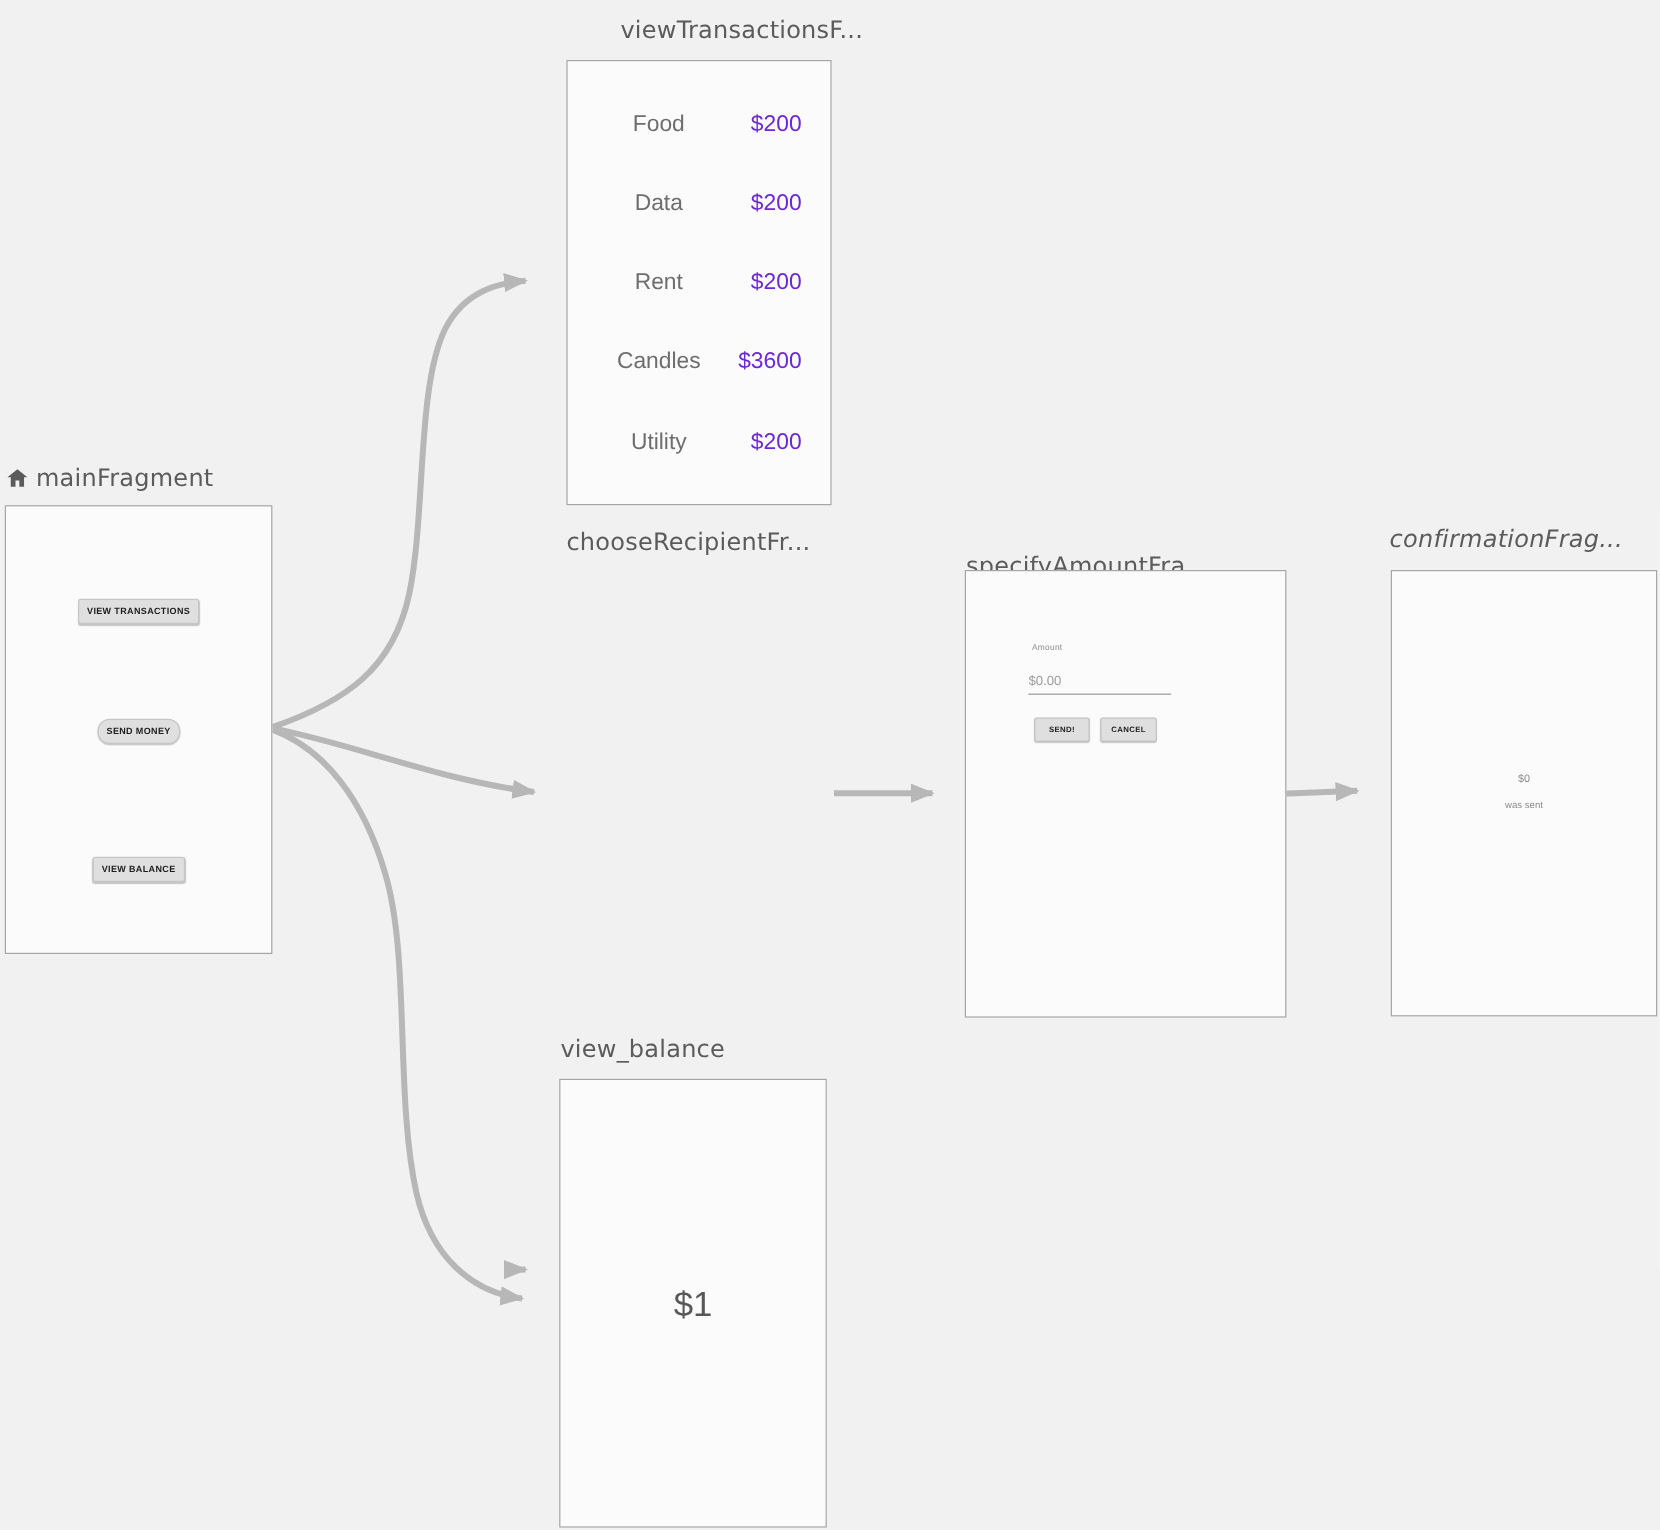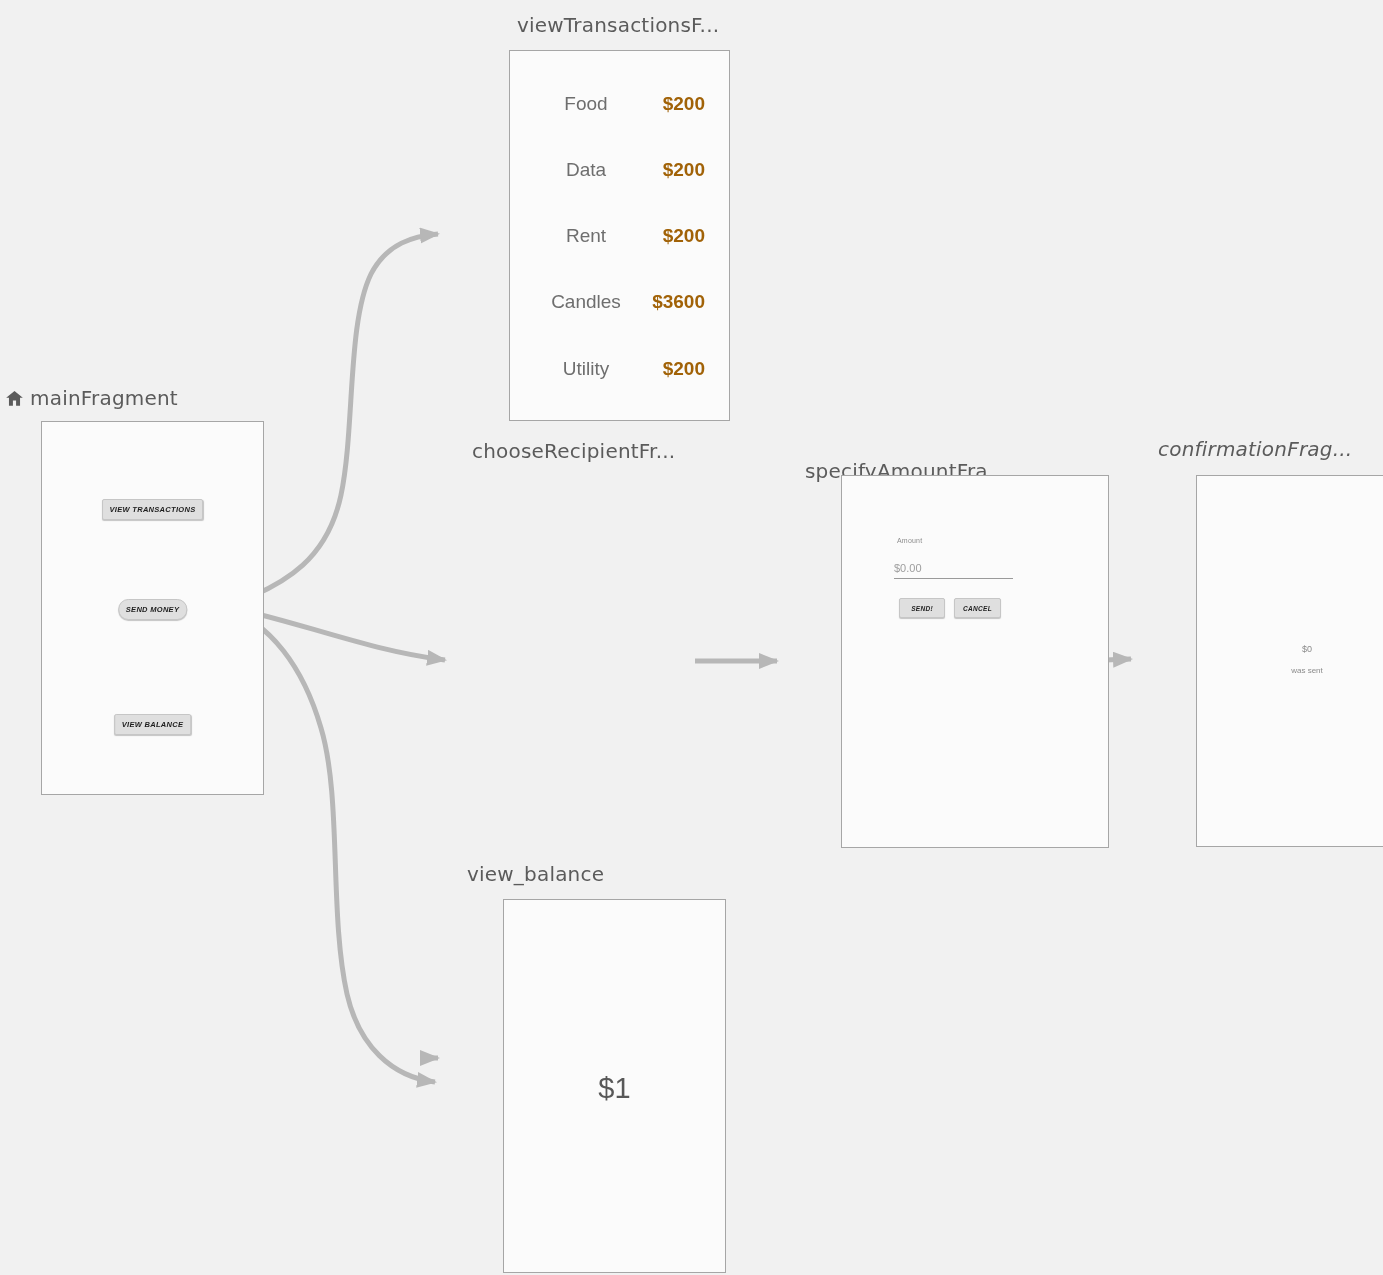--- a/index.html
+++ b/index.html
@@ -20,44 +20,43 @@
     font-size:20px;color:#5b5b5b;
     display:flex;align-items:center;gap:6px;
     white-space:nowrap;letter-spacing:0.2px;
     cursor:default;
   }
   .home-ic{display:inline-flex;width:19px;height:19px;}
 
   
   .device{
     position:absolute;z-index:2;box-sizing:border-box;
-    background:#fbfbfb;border:1.5px solid #a6a6a6;margin-left:37px;
+    background:#fbfbfb;border:1.5px solid #a6a6a6;
   }
 
   
   .pbtn{
     position:absolute;box-sizing:border-box;
     background:#dfdfdf;border:1px solid #c6c6c6;border-radius:2px;
     box-shadow:0 1px 1px rgba(0,0,0,.22);
     display:flex;align-items:center;justify-content:center;
     color:#1d1d1d;font-weight:bold;letter-spacing:.3px;
     white-space:nowrap;
-    font-style:italic;
   }
   .main-btn{left:50%;transform:translateX(-50%);height:21px;font-size:7.5px;padding:0 7px;}
 
   
   .tx-row{position:absolute;left:0;width:100%;height:26px;}
   .tx-label{
     position:absolute;left:0;width:152px;top:0;
     text-align:center;font-size:19px;color:#6e6e6e;
   }
   .tx-amount{
     position:absolute;right:24px;top:0;
-    text-align:right;font-size:19px;color:#a16207;font-weight:bold;
+    text-align:right;font-size:19px;color:#6d28d9;
   }
 
   
   .fld-label{position:absolute;font-size:7px;color:#8d8d8d;letter-spacing:.2px;}
   .fld-placeholder{position:absolute;font-size:11px;color:#9d9d9d;}
   .fld-underline{position:absolute;height:1px;background:#9a9a9a;}
   .sm-btn{height:20px;font-size:6.5px;}
 
   .center-text{position:absolute;left:0;width:100%;text-align:center;color:#8b8b8b;}
   .balance-big{

